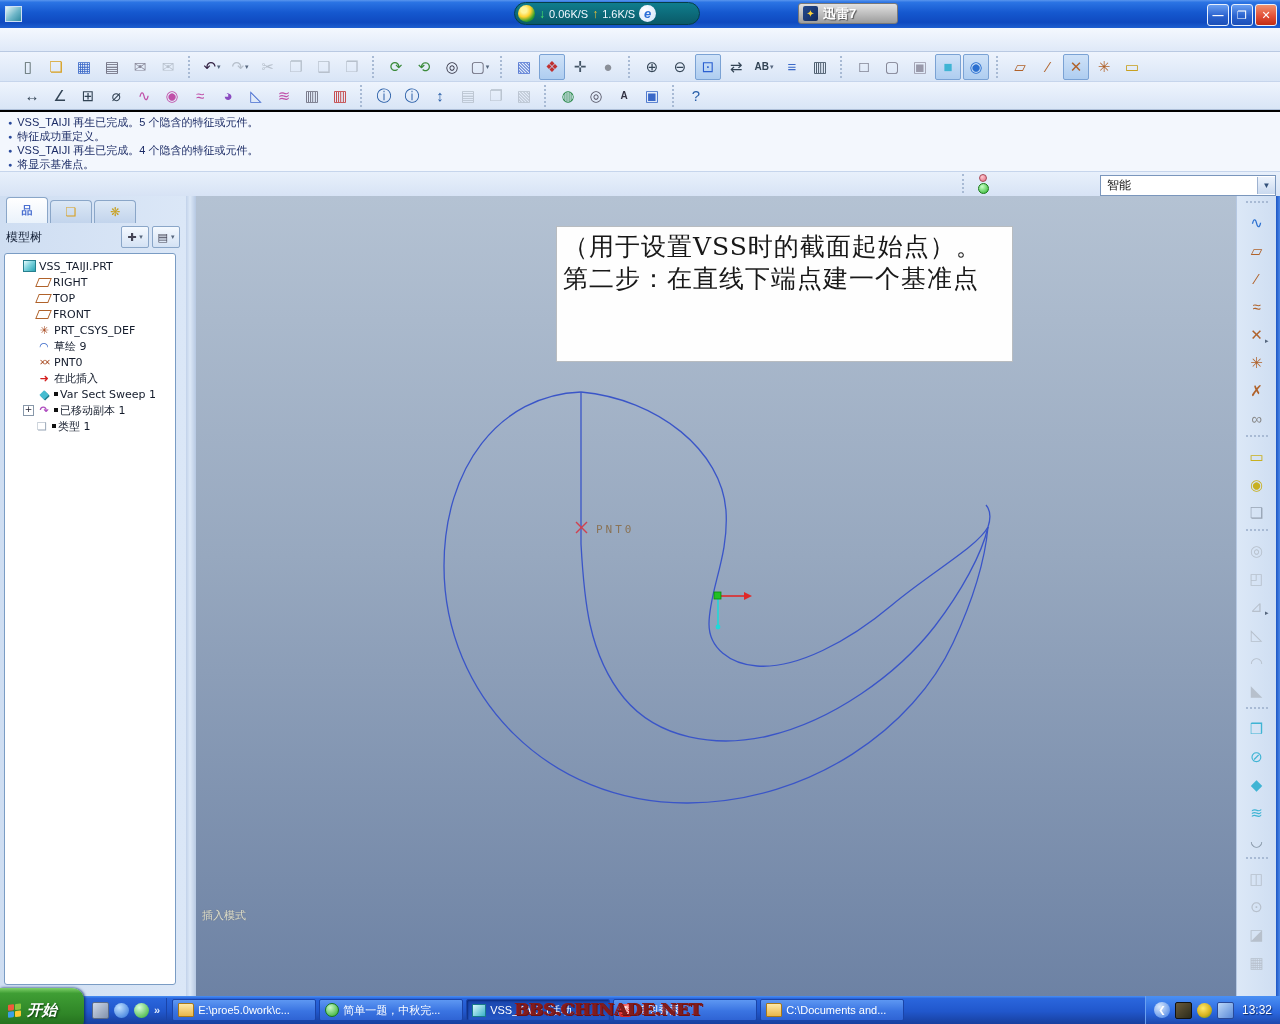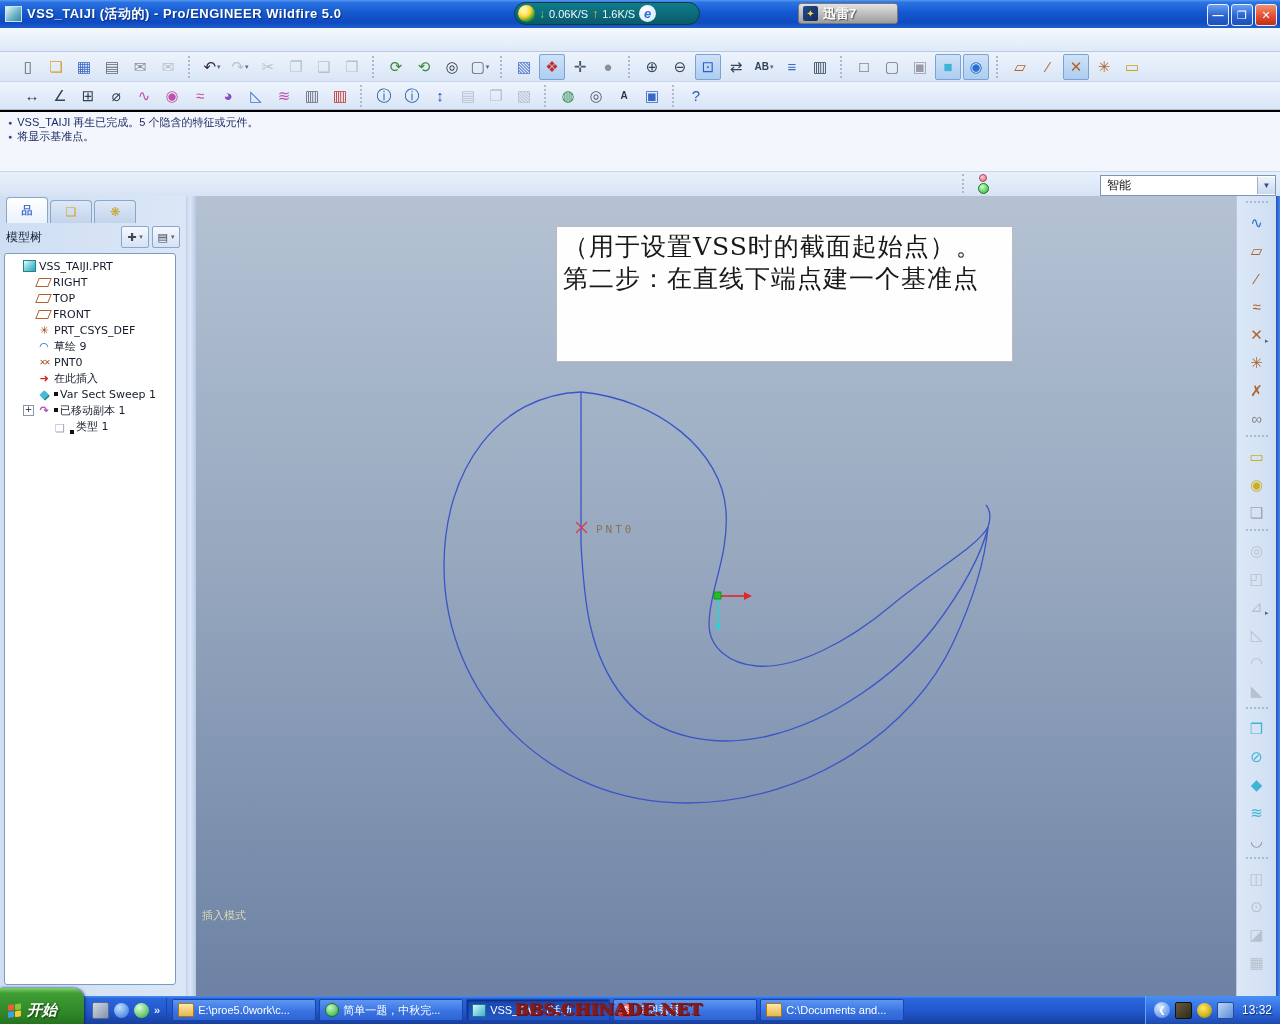--- a/index.html
+++ b/index.html
@@ -171,21 +171,20 @@
   #tray-image{background:linear-gradient(135deg,#6a5a3a,#2a2a1a);border:1px solid #111}
   #tray-thunder{background:radial-gradient(circle at 40% 35%,#ffe96a,#d8b320 55%,#3f8a1f);border-radius:50%}
   #tray-network{background:linear-gradient(135deg,#bcd8f8,#5a8ad8);border:1px solid #2a4a98}
   #tray-clock{color:#fff;font-size:12px;margin-left:3px;text-shadow:1px 1px 1px #0a2a6a}
 </style>
 </head>
 <body>
 
 <div id="titlebar" class="abs">
   <div id="app-icon"></div>
-  <div id="title-text">VSS_TAIJI (活动的) - Pro/ENGINEER Wildfire 5.0</div>
 </div>
 <div id="speed-widget" class="abs">
   <div id="speed-ball"></div>
   <span class="spd-arrow" style="color:#4ae868">↓</span>
   <span class="spd-txt">0.06K/S</span>
   <span class="spd-arrow" style="color:#f0c030">↑</span>
   <span class="spd-txt">1.6K/S</span>
   <div id="ie-ball">e</div>
 </div>
 <div id="thunder-widget" class="abs">
@@ -413,20 +412,28 @@
   </div>
 
 <div id="message-area" class="abs">
 
 <div class="msgline">
       <span class="bullet">●</span>
       <span class="mtext">VSS_TAIJI 再生已完成。5 个隐含的特征或元件。</span>
     </div>
     <div class="msgline">
       <span class="bullet">●</span>
+      <span class="mtext">特征成功重定义。</span>
+    </div>
+    <div class="msgline">
+      <span class="bullet">●</span>
+      <span class="mtext">VSS_TAIJI 再生已完成。4 个隐含的特征或元件。</span>
+    </div>
+    <div class="msgline">
+      <span class="bullet">●</span>
       <span class="mtext">将显示基准点。</span>
     </div>
   </div>
 
 <div id="filter-row" class="abs"></div>
 <div id="traffic-sep" class="abs"></div>
 <div id="traffic-light" class="abs">
   <div class="r"></div>
   <div class="g"></div>
 </div>
@@ -517,21 +524,21 @@
           <span class="ti ti-sweep"></span>
           <span class="mark show"></span>
           <span class="lbl">Var Sect Sweep 1</span>
         </div>
         <div class="trow" style="padding-left: 18px;">
           <span class="exp show"></span>
           <span class="ti ti-copy"></span>
           <span class="mark show"></span>
           <span class="lbl">已移动副本 1</span>
         </div>
-        <div class="trow" style="padding-left: 34px; align-items: flex-end;">
+        <div class="trow" style="padding-left: 16px;">
           <span class="exp"></span>
           <span class="ti ti-mirror"></span>
           <span class="mark show"></span>
           <span class="lbl">类型 1</span>
         </div>
       </div>
   </div>
 
   <div id="sash" class="abs"></div>
 

